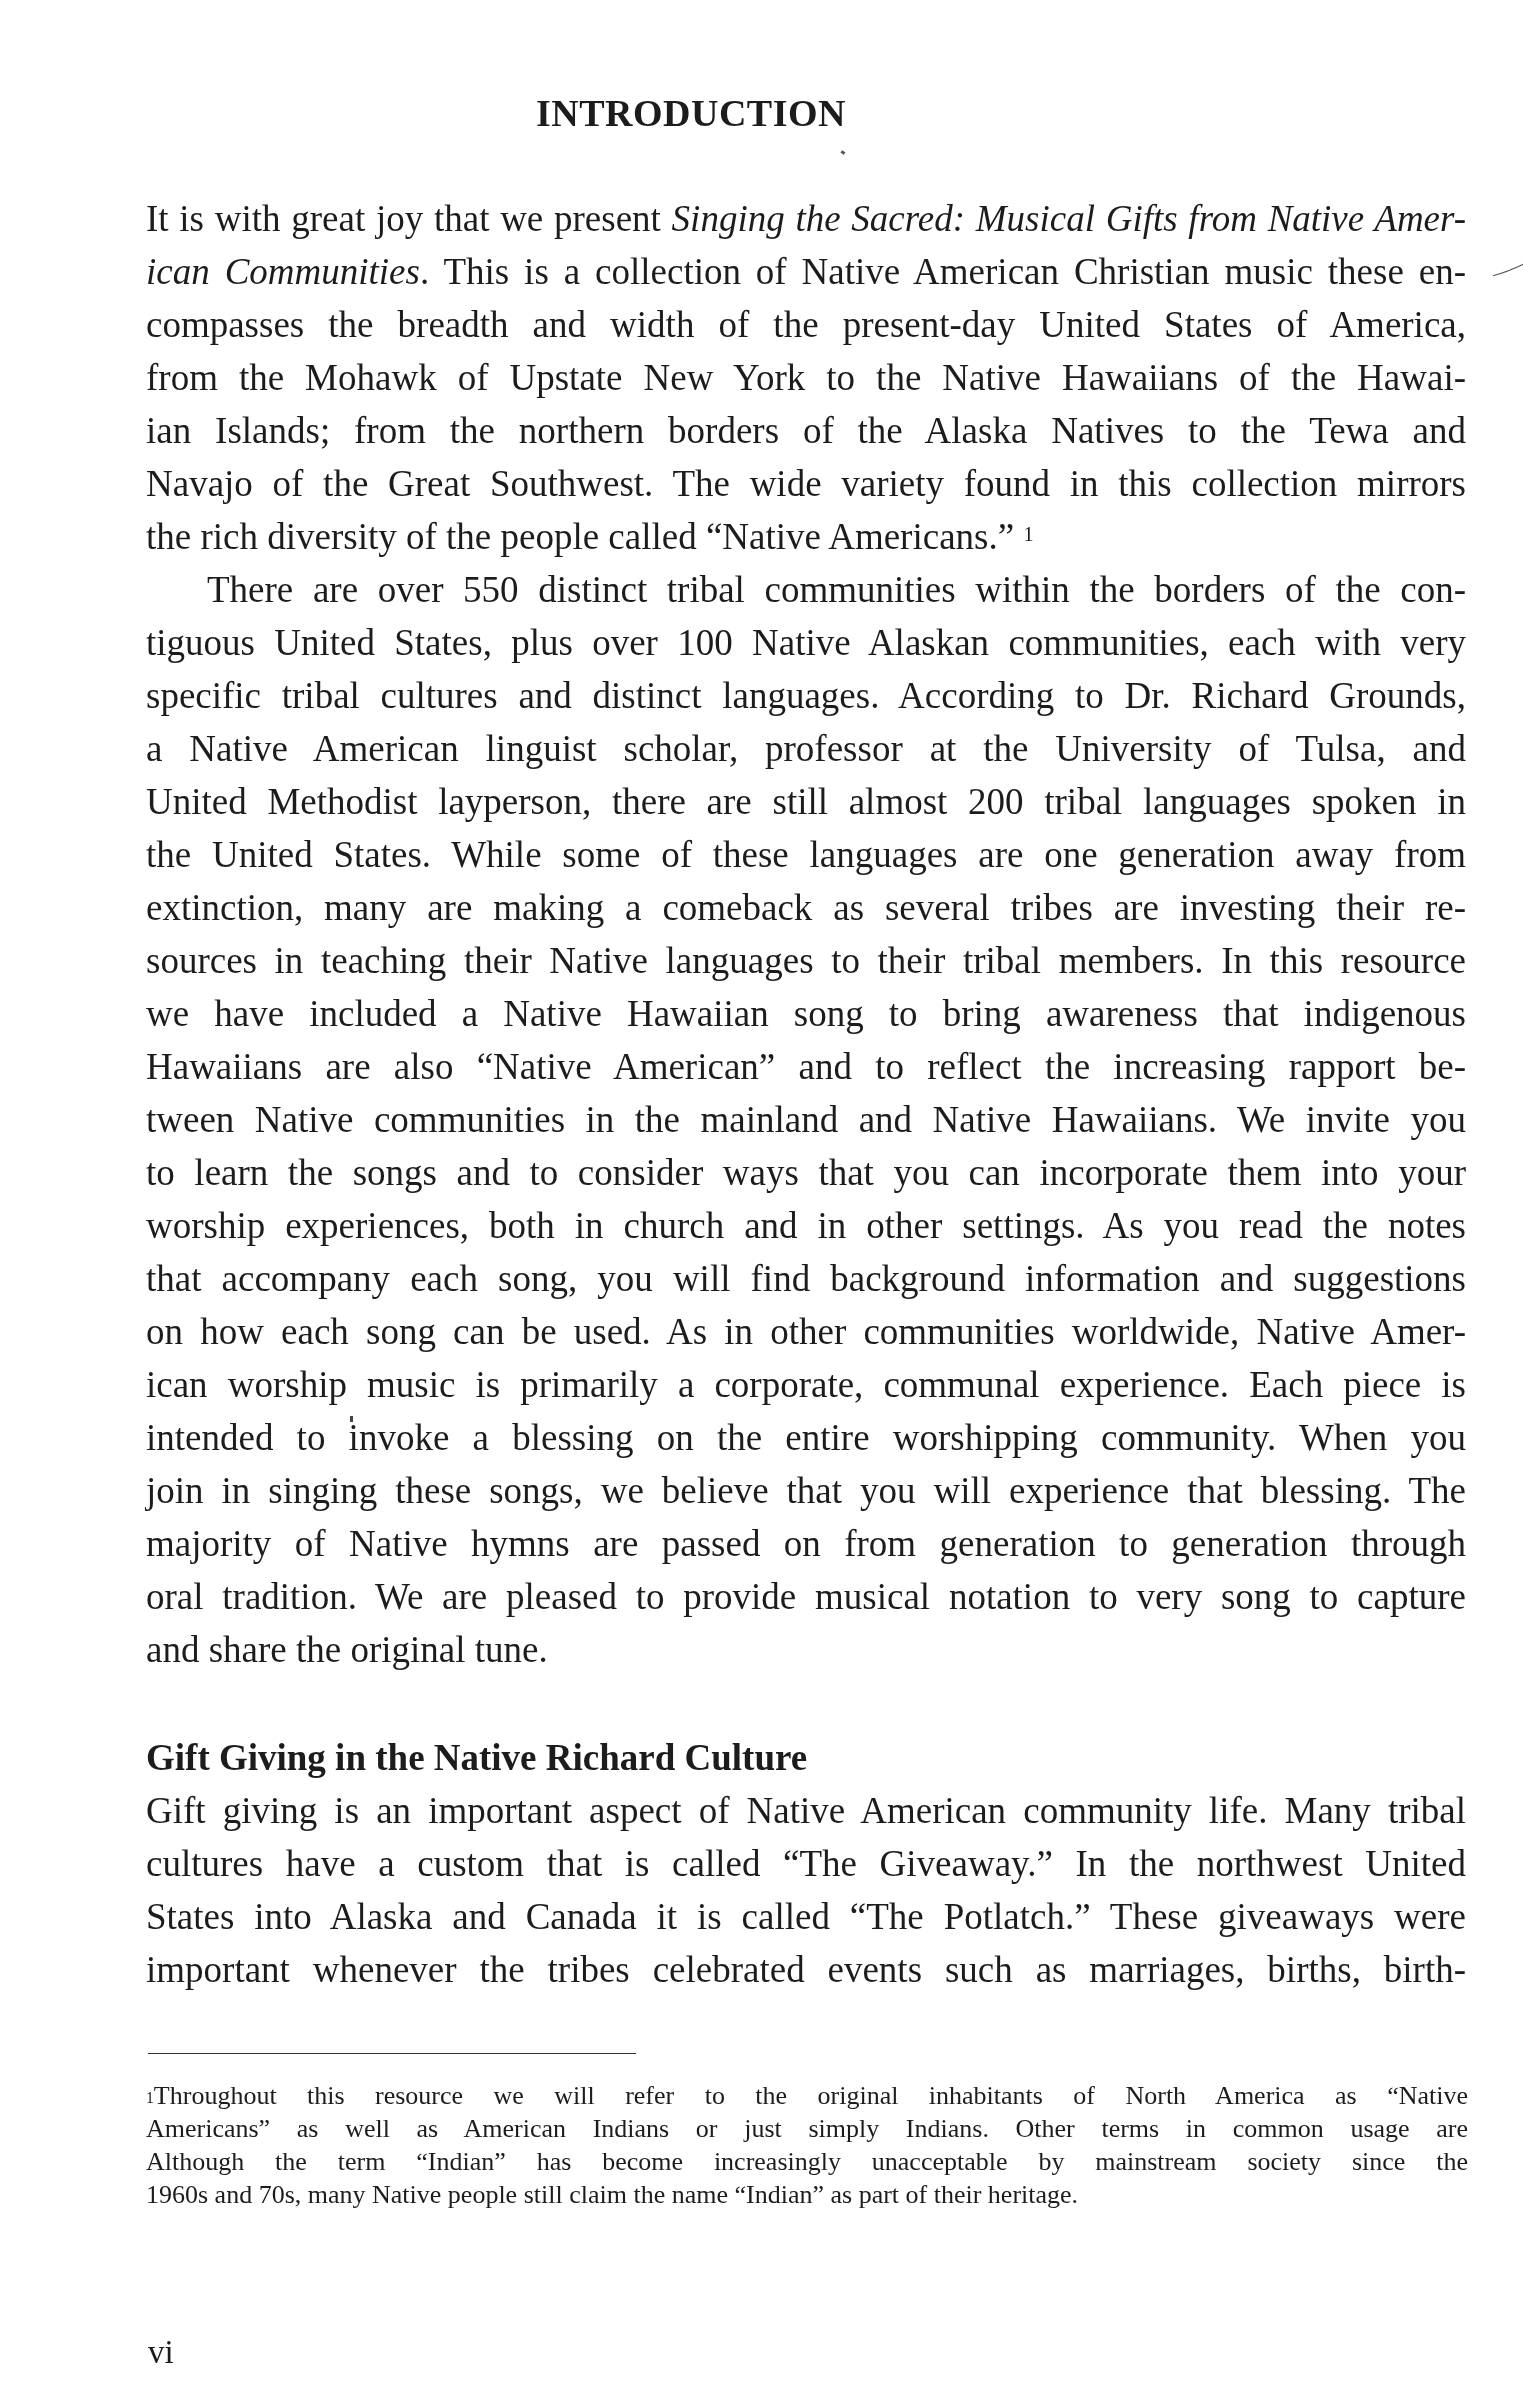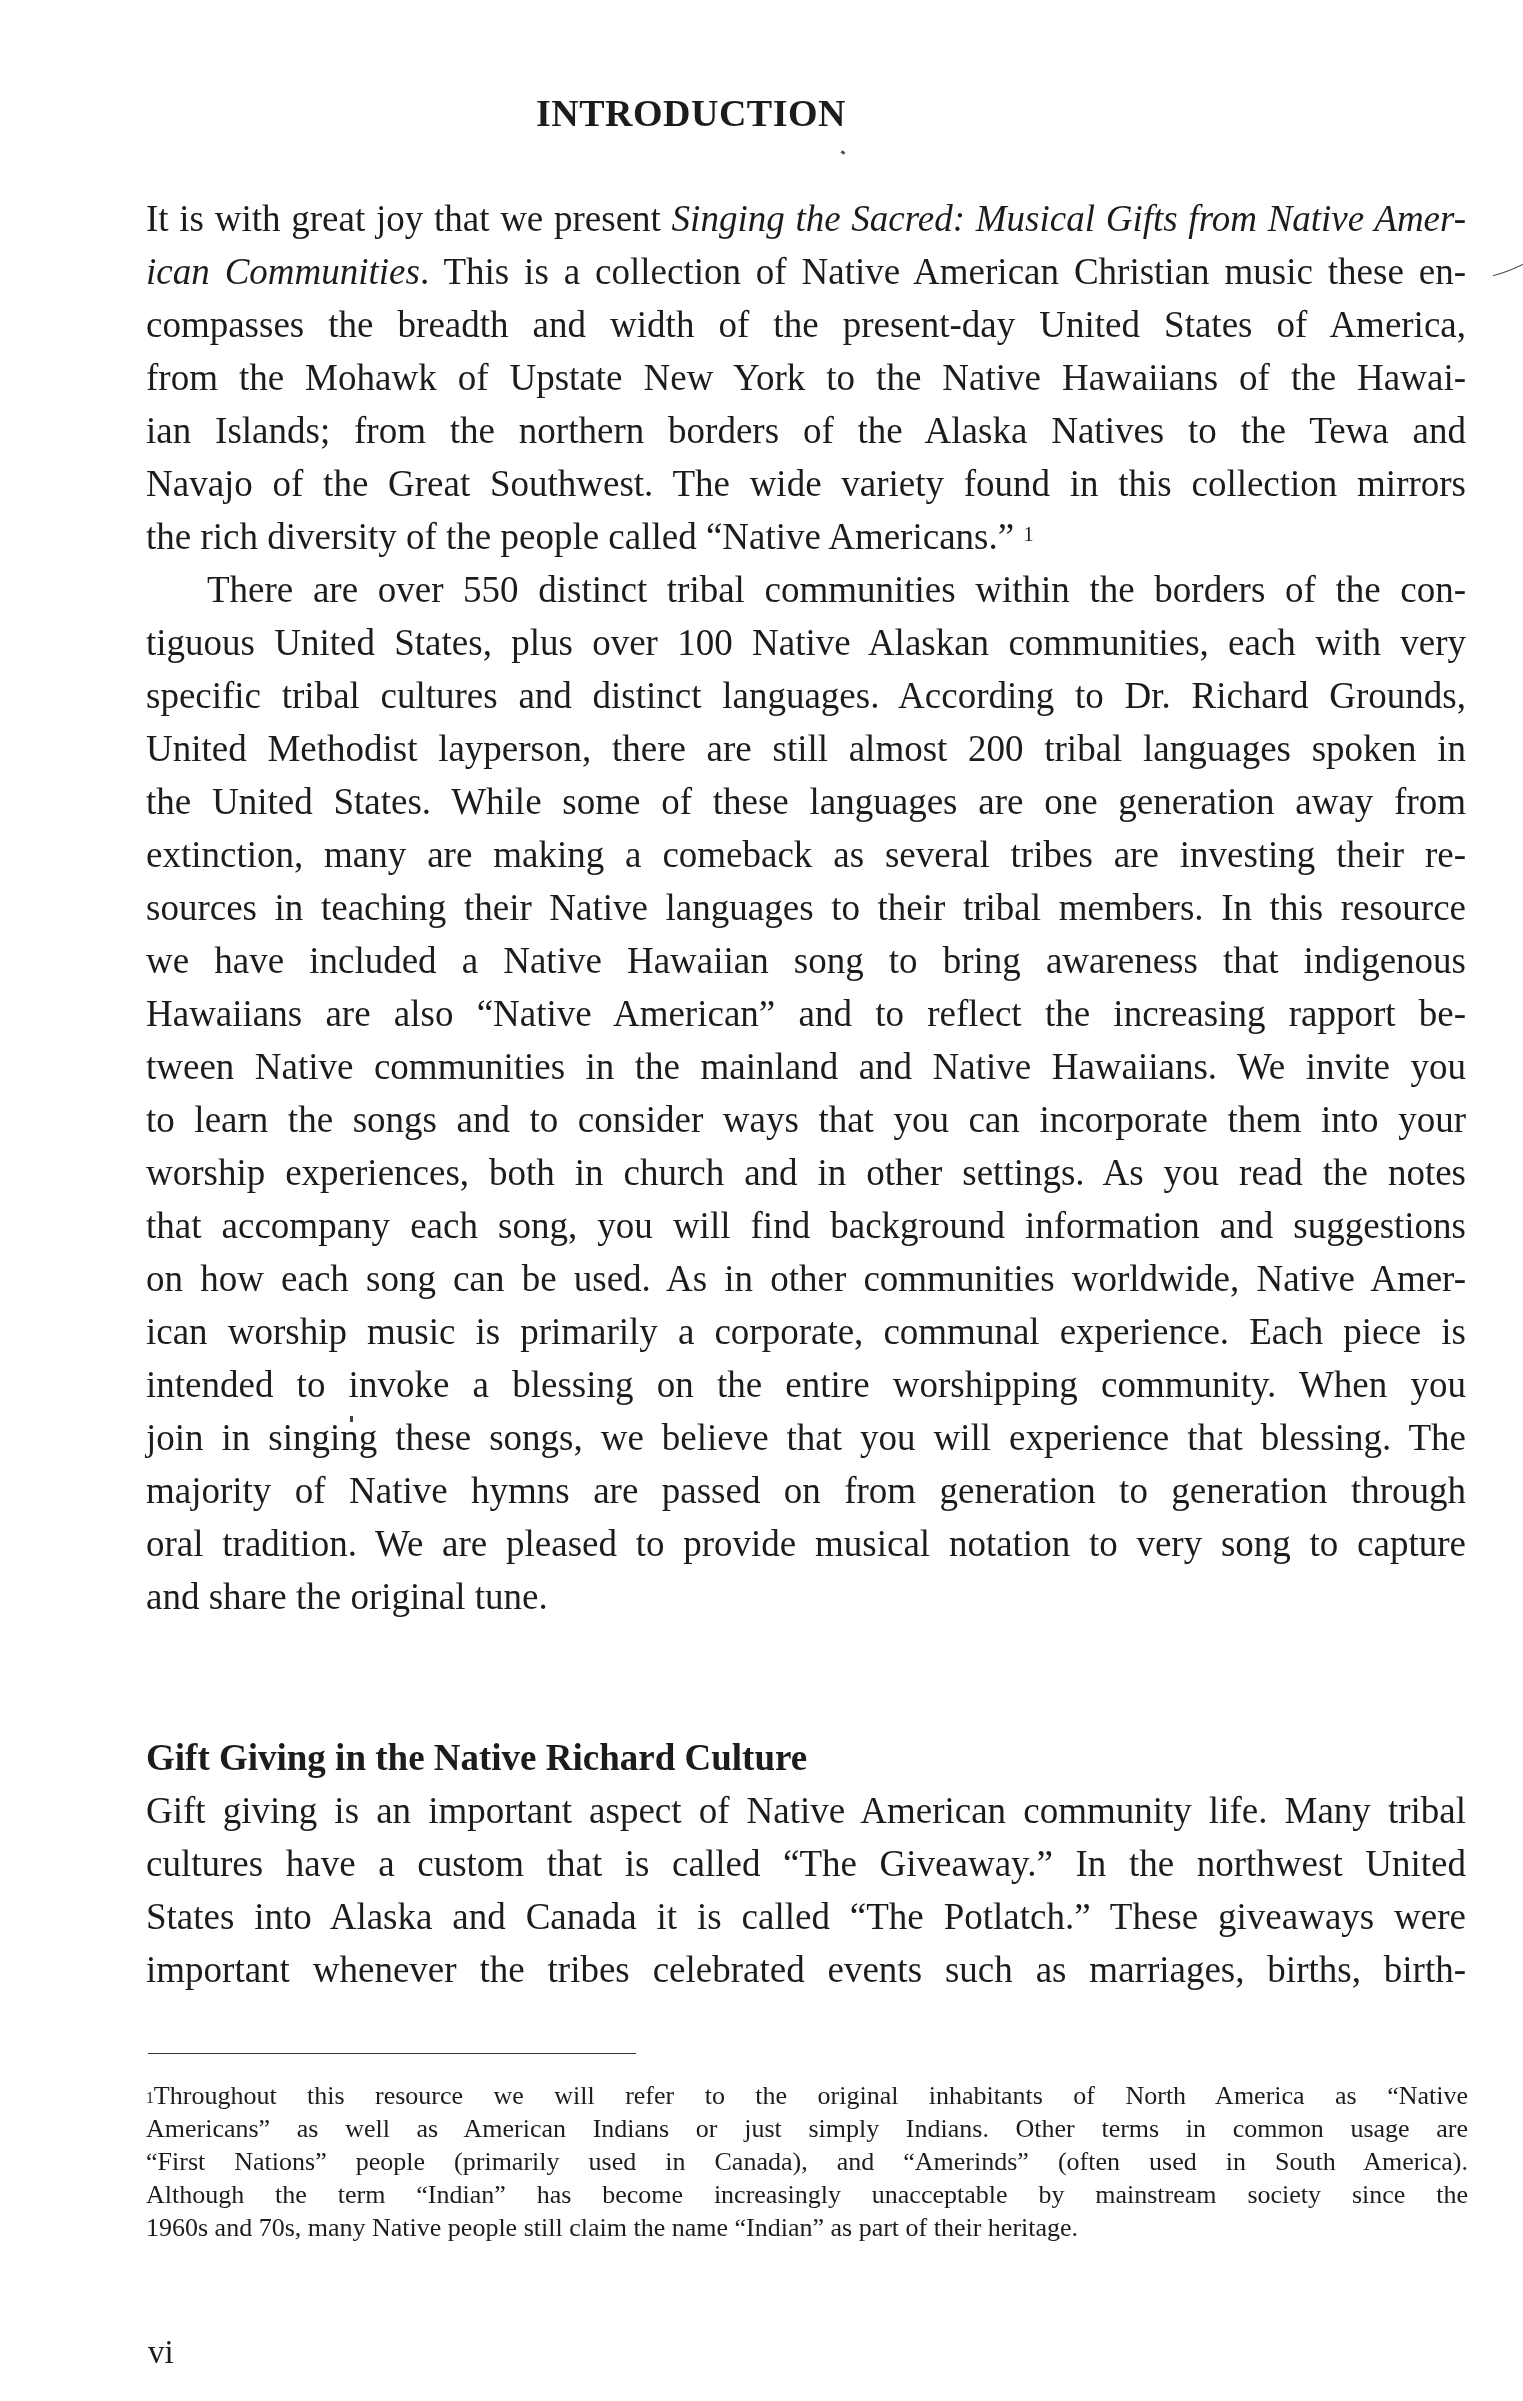--- a/index.html
+++ b/index.html
@@ -60,20 +60,21 @@
       <span class="line"><span>compasses the breadth and width of the present-day United States of America,</span></span>
       <span class="line"><span>from the Mohawk of Upstate New York to the Native Hawaiians of the Hawai-</span></span>
       <span class="line"><span>ian Islands; from the northern borders of the Alaska Natives to the Tewa and</span></span>
       <span class="line"><span>Navajo of the Great Southwest. The wide variety found in this collection mirrors</span></span>
       <span class="line last"><span>the rich diversity of the people called “Native Americans.” </span><span class="sup">1</span></span>
     </p>
   <p class="para">
       <span class="line" style="padding-left: 61px;"><span>There are over 550 distinct tribal communities within the borders of the con-</span></span>
       <span class="line"><span>tiguous United States, plus over 100 Native Alaskan communities, each with very</span></span>
       <span class="line"><span>specific tribal cultures and distinct languages. According to Dr. Richard Grounds,</span></span>
+      <span class="line"><span>a Native American linguist scholar, professor at the University of Tulsa, and</span></span>
       <span class="line"><span>United Methodist layperson, there are still almost 200 tribal languages spoken in</span></span>
       <span class="line"><span>the United States. While some of these languages are one generation away from</span></span>
       <span class="line"><span>extinction, many are making a comeback as several tribes are investing their re-</span></span>
       <span class="line"><span>sources in teaching their Native languages to their tribal members. In this resource</span></span>
       <span class="line"><span>we have included a Native Hawaiian song to bring awareness that indigenous</span></span>
       <span class="line"><span>Hawaiians are also “Native American” and to reflect the increasing rapport be-</span></span>
       <span class="line"><span>tween Native communities in the mainland and Native Hawaiians. We invite you</span></span>
       <span class="line"><span>to learn the songs and to consider ways that you can incorporate them into your</span></span>
       <span class="line"><span>worship experiences, both in church and in other settings. As you read the notes</span></span>
       <span class="line"><span>that accompany each song, you will find background information and suggestions</span></span>
@@ -99,21 +100,20 @@
       <span class="line"><span>important whenever the tribes celebrated events such as marriages, births, birth-</span></span>
     </p>
 </div>
 
 <div class="footnote-rule"></div>
 
 <div class="footnotes">
   <div id="fn1">
       <span class="line"><span class="fn-mark">1</span><span>Throughout this resource we will refer to the original inhabitants of North America as “Native</span></span>
       <span class="line"><span>Americans” as well as American Indians or just simply Indians. Other terms in common usage are</span></span>
-      <span class="line"><span>“First Nations” people (primarily used in Canada), and “Amerinds” (often used in South America).</span></span>
       <span class="line"><span>Although the term “Indian” has become increasingly unacceptable by mainstream society since the</span></span>
       <span class="line last"><span>1960s and 70s, many Native people still claim the name “Indian” as part of their heritage.</span></span>
     </div>
 </div>
 
 <div class="page-number">vi</div>
 
 <svg class="pen-mark" viewBox="0 0 40 18">
   <path d="M2 16 Q 18 12 38 2" stroke="#555" stroke-width="1.3" fill="none"></path>
 </svg>

